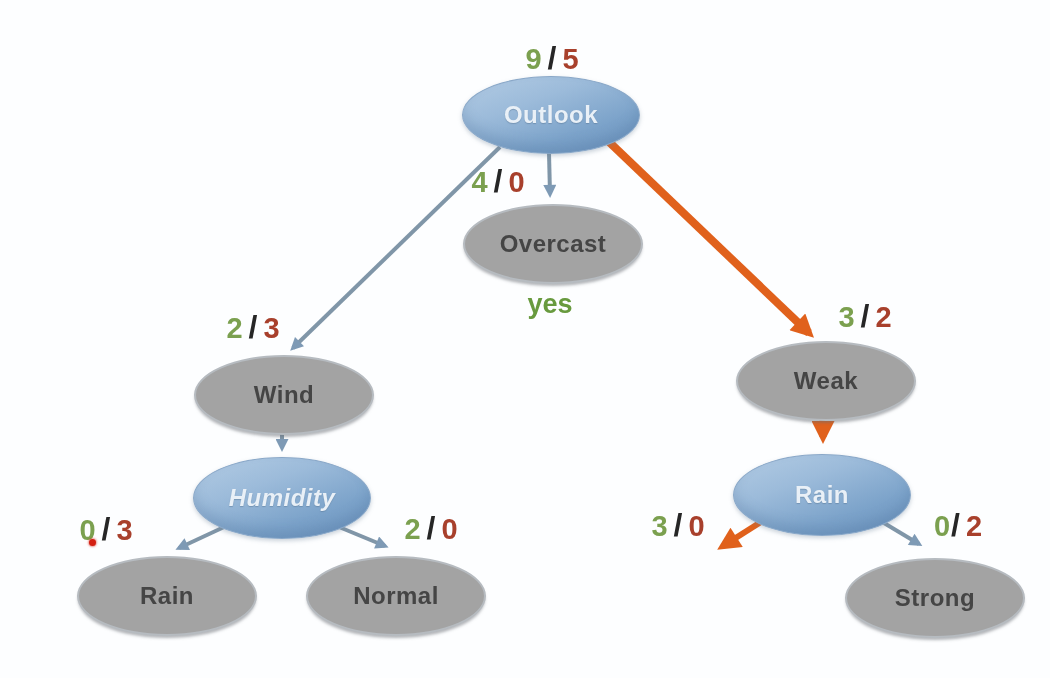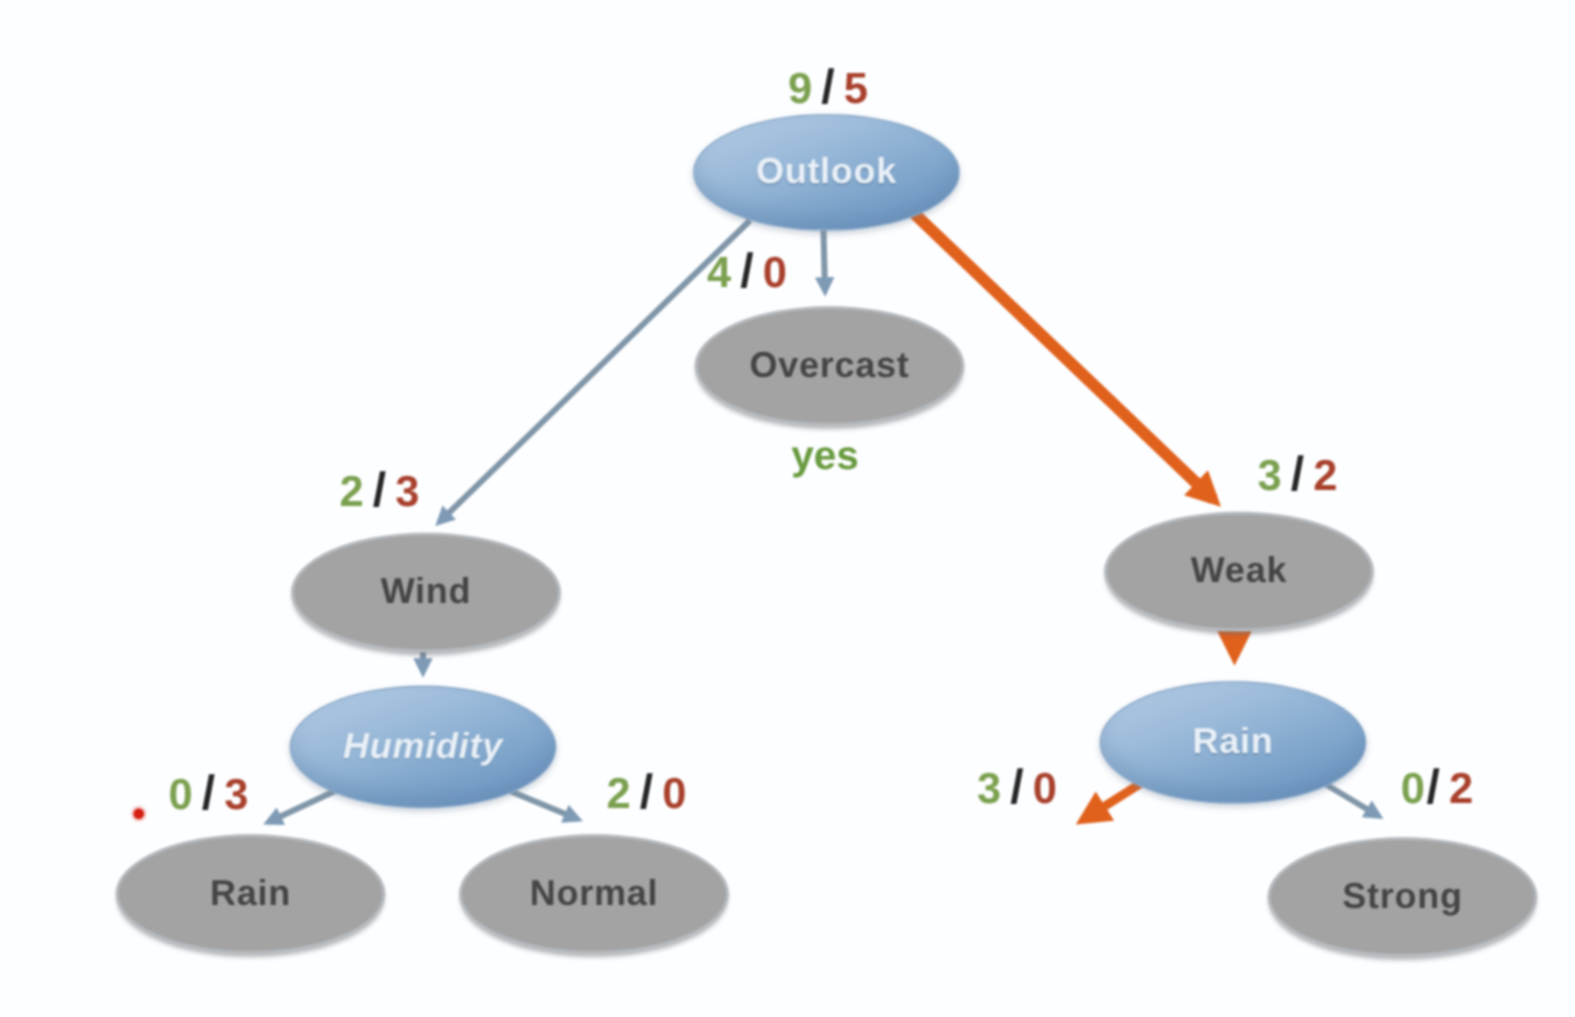--- a/index.html
+++ b/index.html
@@ -141,21 +141,21 @@
     </div>
     <div class="count" style="left:498px; top:181px;">
       <span class="pos">4</span><span class="sep">/</span><span class="neg">0</span>
     </div>
     <div class="count" style="left:253px; top:327px;">
       <span class="pos">2</span><span class="sep">/</span><span class="neg">3</span>
     </div>
     <div class="count" style="left:865px; top:316px;">
       <span class="pos">3</span><span class="sep">/</span><span class="neg">2</span>
     </div>
-    <div class="count" style="left:139px; top:529px;">
+    <div class="count" style="left:106px; top:529px;">
       <span class="pos">0</span><span class="sep">/</span><span class="neg">3</span>
     </div>
     <div class="count" style="left:431px; top:528px;text-align:right;">
       <span class="pos">2</span><span class="sep">/</span><span class="neg">0</span>
     </div>
     <div class="count" style="left:678px; top:525px;">
       <span class="pos">3</span><span class="sep">/</span><span class="neg">0</span>
     </div>
     <div class="count tight" style="left:958px; top:525px;">
       <span class="pos">0</span><span class="sep">/</span><span class="neg">2</span>

